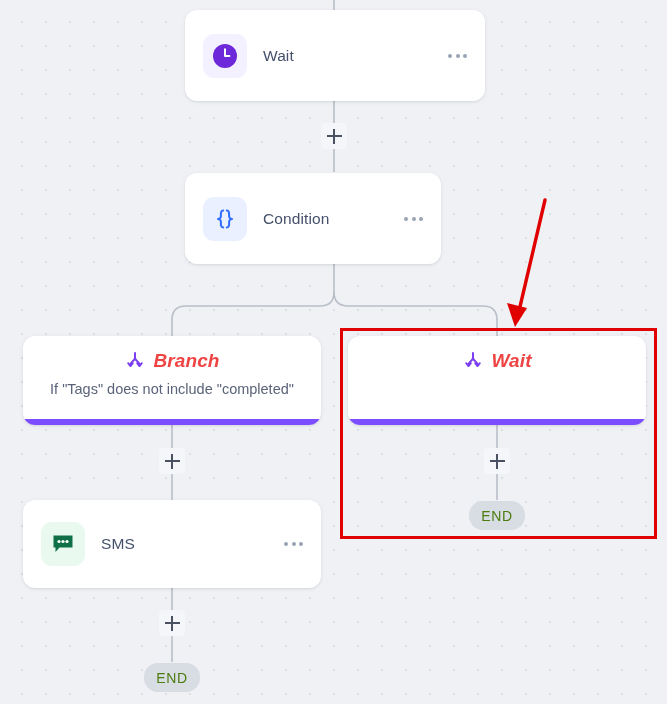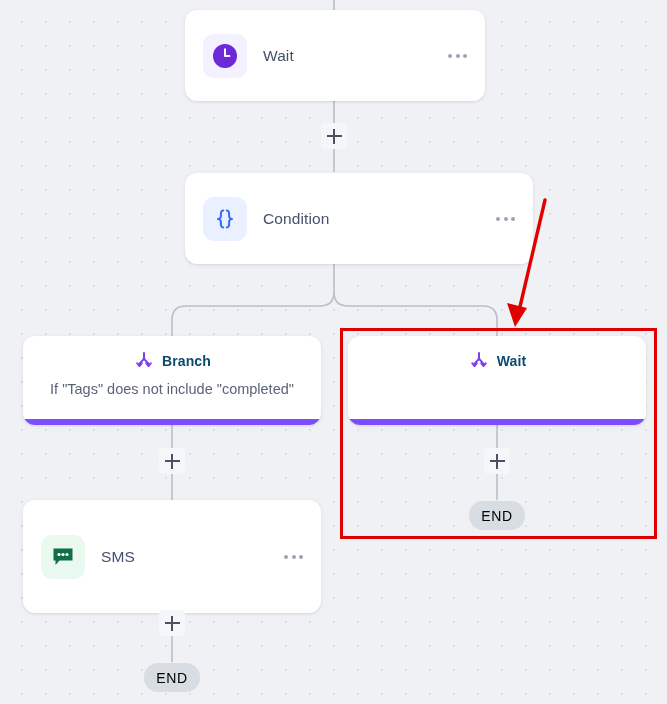--- a/index.html
+++ b/index.html
@@ -96,24 +96,25 @@
     align-items: center;
     padding-top: 14px;
   }
   .branch-head {
     display: flex;
     align-items: center;
     justify-content: center;
     gap: 7px;
   }
   .branch-name {
-    font-size: 14px;
+    font-size: 19px;
     font-weight: bold;
-    color: #0c4a6e;
+    color: #ef4444;
     letter-spacing: .1px;
+    font-style: italic;
   }
   .branch-desc {
     margin-top: 9px;
     font-size: 14.5px;
     color: #5a6378;
     text-align: center;
     white-space: nowrap;
   }
   .branch-accent {
     position: absolute;
@@ -142,21 +143,21 @@
     position: absolute;
     background: #4a5160;
   }
   .plus::before { width: 15px; height: 1.8px; }
   .plus::after  { width: 1.8px; height: 15px; }
 
   
   .end-pill {
     position: absolute;
     background: #d8dce3;
-    color: #000000;
+    color: #4d7c0f;
     font-size: 14px;
     letter-spacing: .6px;
     border-radius: 14px;
     display: flex;
     align-items: center;
     justify-content: center;
   }
 
   
   .annot-rect {
@@ -212,21 +213,21 @@
       </div>
       <div class="node-title">Wait</div>
       <div class="dots-menu">
         <i></i>
           <i></i>
           <i></i>
       </div>
     </div>
   </div>
 
-  <div class="node" id="node-condition" style="left:185px; top:173px; width:348px; height:91px;">
+  <div class="node" id="node-condition" style="left:185px; top:173px; width:256px; height:91px;">
     <div class="node-row">
       <div class="node-icon icon-cond">
         <svg width="28" height="28" viewBox="0 0 28 28">
           <path d="M12.2 5.6 C9.4 5.6 9.9 9.4 9.9 11.2 C9.9 13 8.2 14 7 14
                    C8.2 14 9.9 15 9.9 16.8 C9.9 18.6 9.4 22.4 12.2 22.4" stroke="#2f6bff" stroke-width="2" fill="none" stroke-linecap="round" stroke-linejoin="round"></path>
           <path d="M15.8 5.6 C18.6 5.6 18.1 9.4 18.1 11.2 C18.1 13 19.8 14 21 14
                    C19.8 14 18.1 15 18.1 16.8 C18.1 18.6 18.6 22.4 15.8 22.4" stroke="#2f6bff" stroke-width="2" fill="none" stroke-linecap="round" stroke-linejoin="round"></path>
         </svg>
       </div>
       <div class="node-title">Condition</div>
@@ -258,21 +259,21 @@
         <path d="M11 3 L11 7.5 M11 7.5 C11 11 6.5 11.5 6.5 15
                  M11 7.5 C11 11 15.5 11.5 15.5 15" stroke="#7b3ff2" stroke-width="2" fill="none" stroke-linecap="round" stroke-linejoin="round"></path>
         <path d="M4.2 13.2 L6.5 16 L8.8 13.2" stroke="#7b3ff2" stroke-width="2" fill="none" stroke-linecap="round" stroke-linejoin="round"></path>
         <path d="M13.2 13.2 L15.5 16 L17.8 13.2" stroke="#7b3ff2" stroke-width="2" fill="none" stroke-linecap="round" stroke-linejoin="round"></path>
       </svg>
       <span class="branch-name">Wait</span>
     </div>
     <div class="branch-accent"></div>
   </div>
 
-  <div class="node" id="node-sms" style="left:23px; top:500px; width:298px; height:113px;">
+  <div class="node" id="node-sms" style="left:23px; top:500px; width:298px; height:88px;">
     <div class="node-row">
       <div class="node-icon icon-sms">
         <svg width="26" height="26" viewBox="0 0 26 26">
           <path d="M3.5 4.5 H22.5 V16.5 H9.5 L5.5 21 V16.5 H3.5 Z" fill="#0f7048"></path>
           <circle cx="9" cy="10.5" r="1.6" fill="#ffffff"></circle>
           <circle cx="13" cy="10.5" r="1.6" fill="#ffffff"></circle>
           <circle cx="17" cy="10.5" r="1.6" fill="#ffffff"></circle>
         </svg>
       </div>
       <div class="node-title">SMS</div>

